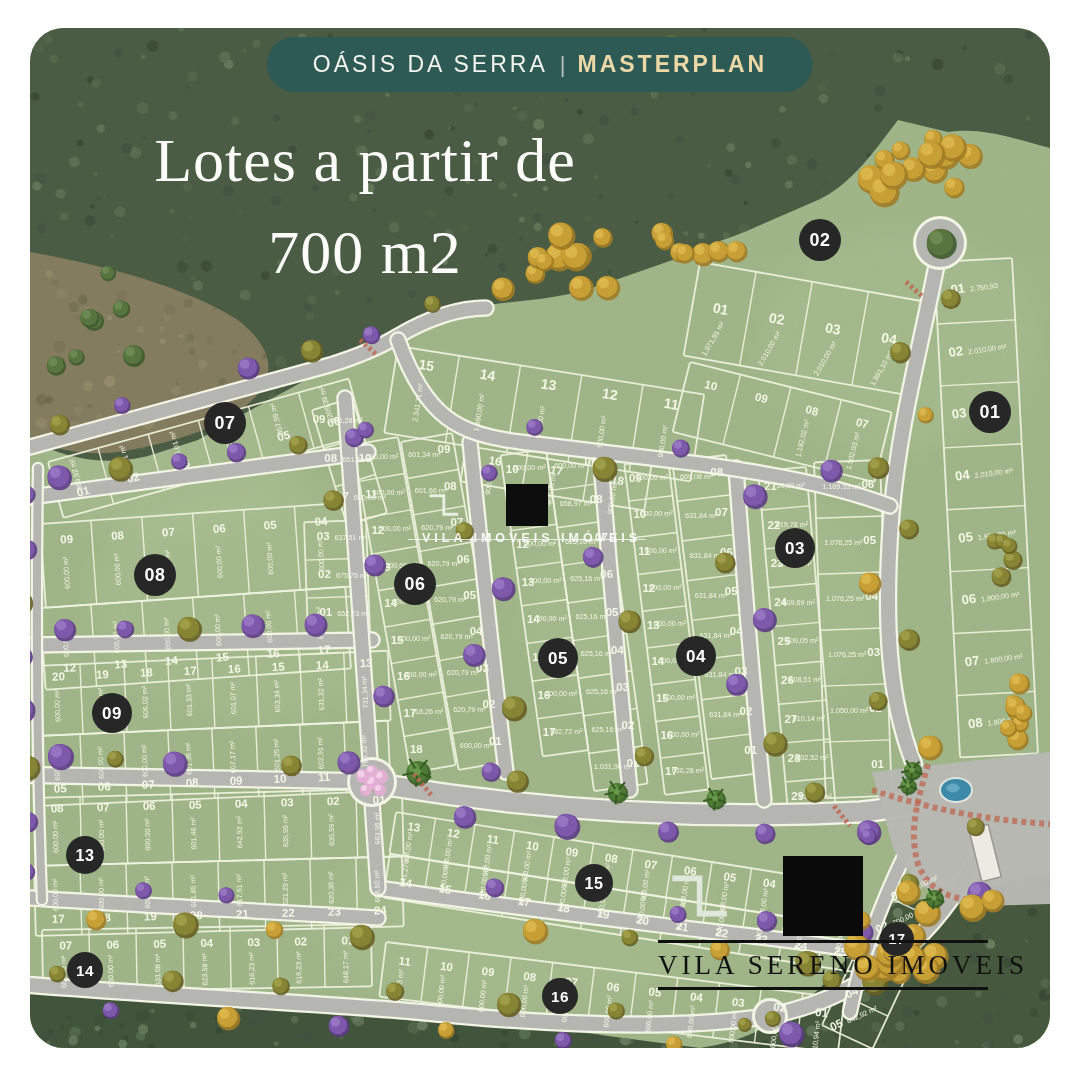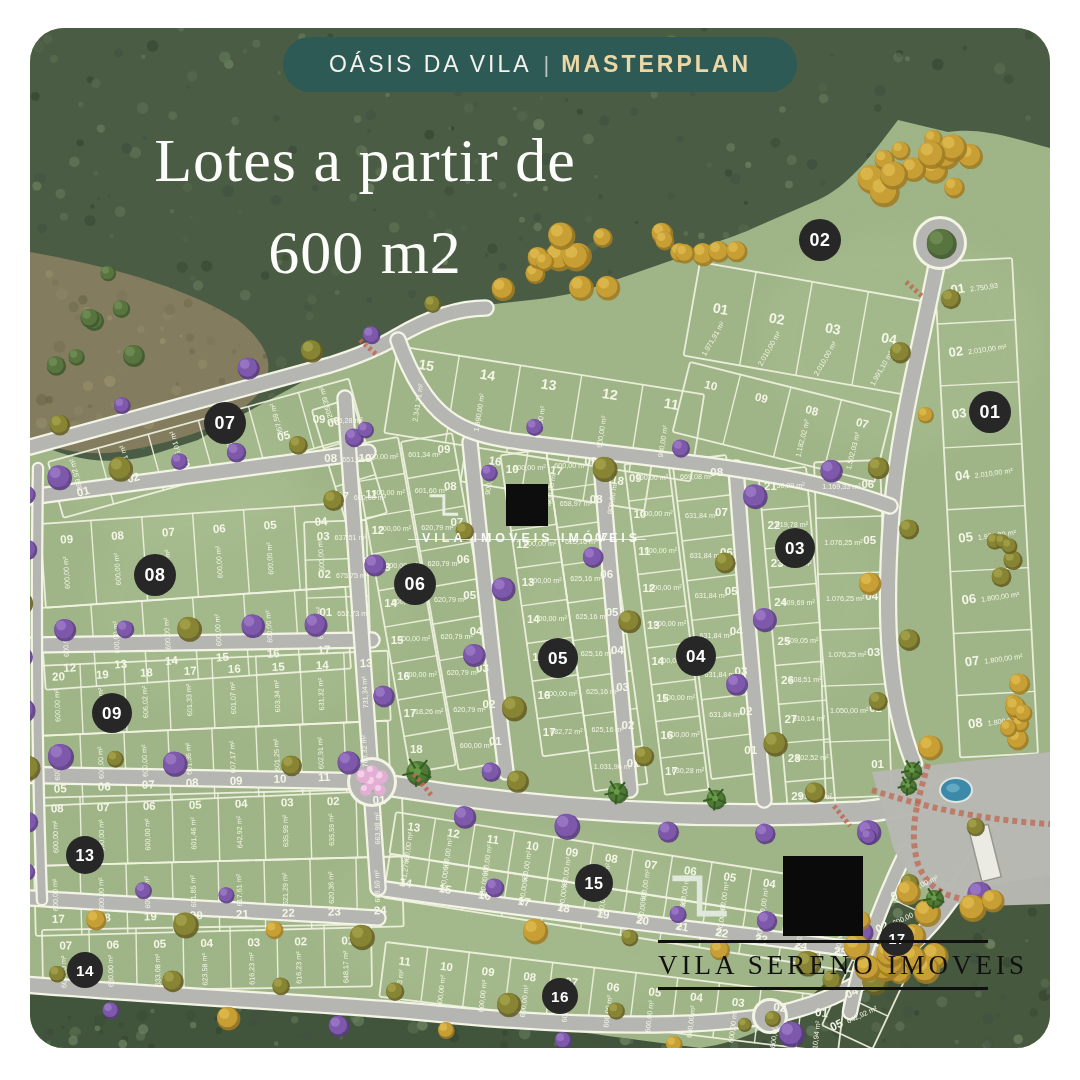--- a/index.html
+++ b/index.html
@@ -2046,28 +2046,28 @@
         <text x="85" y="970" fill="#ffffff" font-size="15.299999999999999" font-weight="700" text-anchor="middle" dy=".36em" letter-spacing=".5">14</text>
         <circle cx="594" cy="883" r="19" fill="#272727"></circle>
         <text x="594" y="883" fill="#ffffff" font-size="16.15" font-weight="700" text-anchor="middle" dy=".36em" letter-spacing=".5">15</text>
         <circle cx="560" cy="996" r="18" fill="#272727"></circle>
         <text x="560" y="996" fill="#ffffff" font-size="15.299999999999999" font-weight="700" text-anchor="middle" dy=".36em" letter-spacing=".5">16</text>
         <circle cx="897" cy="939" r="17" fill="#272727"></circle>
         <text x="897" y="939" fill="#ffffff" font-size="14.45" font-weight="700" text-anchor="middle" dy=".36em" letter-spacing=".5">17</text>
       </svg>
 
     <div class="banner">
-      <span class="proj">OÁSIS DA VILA</span>
+      <span class="proj">OÁSIS DA SERRA</span>
       <span class="sep">|</span>
       <span class="mp">MASTERPLAN</span>
     </div>
 
     <div class="headline">
       <div>Lotes a partir de</div>
-      <div>600 m2</div>
+      <div>700 m2</div>
     </div>
 
     <div class="wm-center">
       <div class="logo">
         <svg width="42" height="42" viewBox="0 0 100 100">
           <path d="M18 28 H52 V72 H86" fill="none" stroke="#e8efe2" stroke-width="7"></path>
         </svg>
       </div>
       <div class="wm-text">VILA IMOVEIS IMÓVEIS</div>
     </div>

